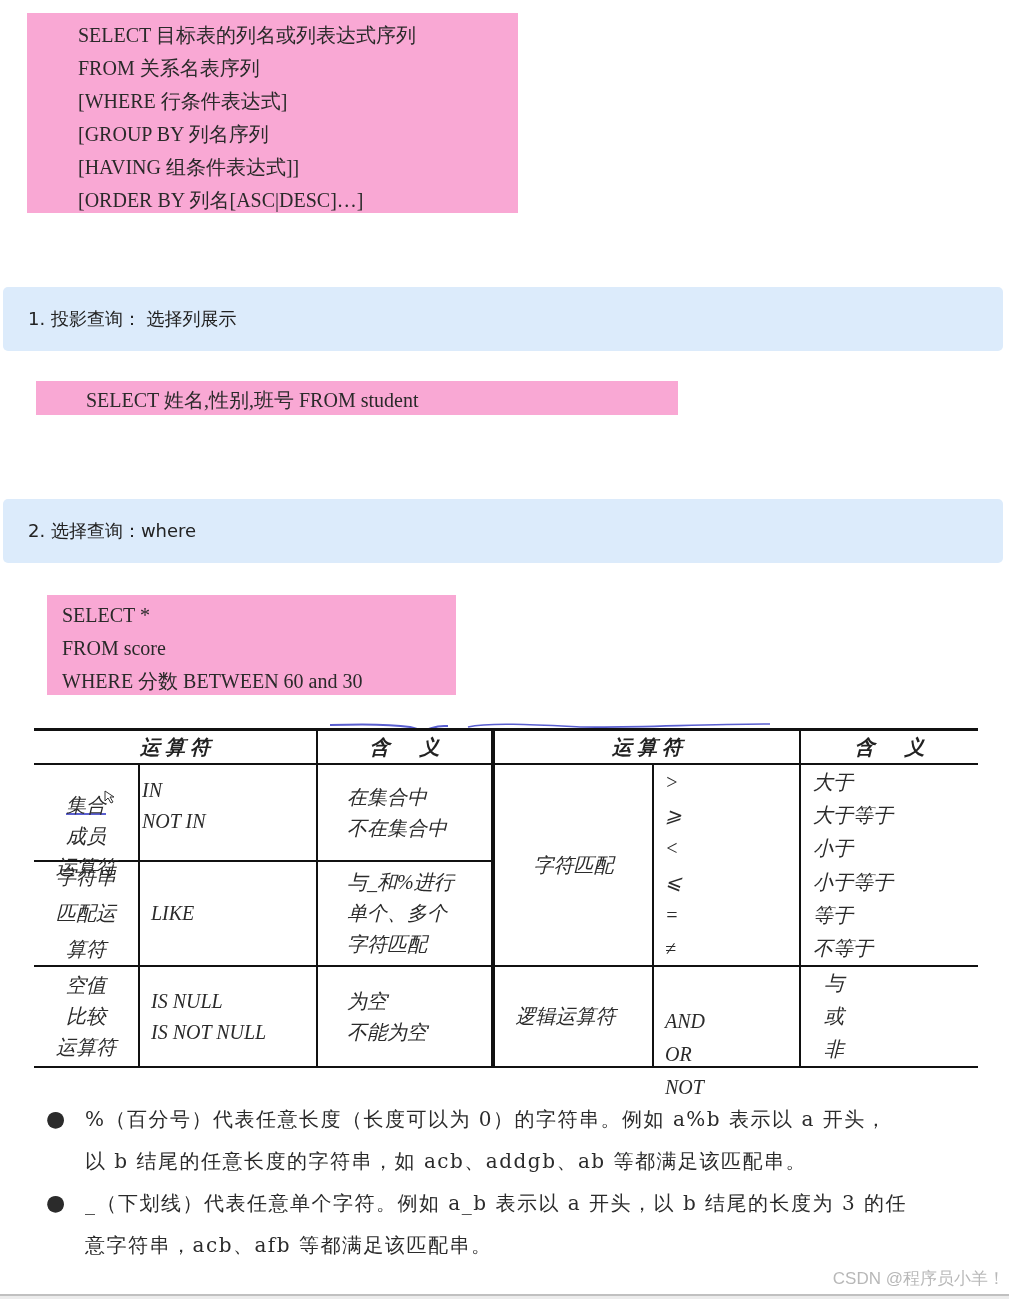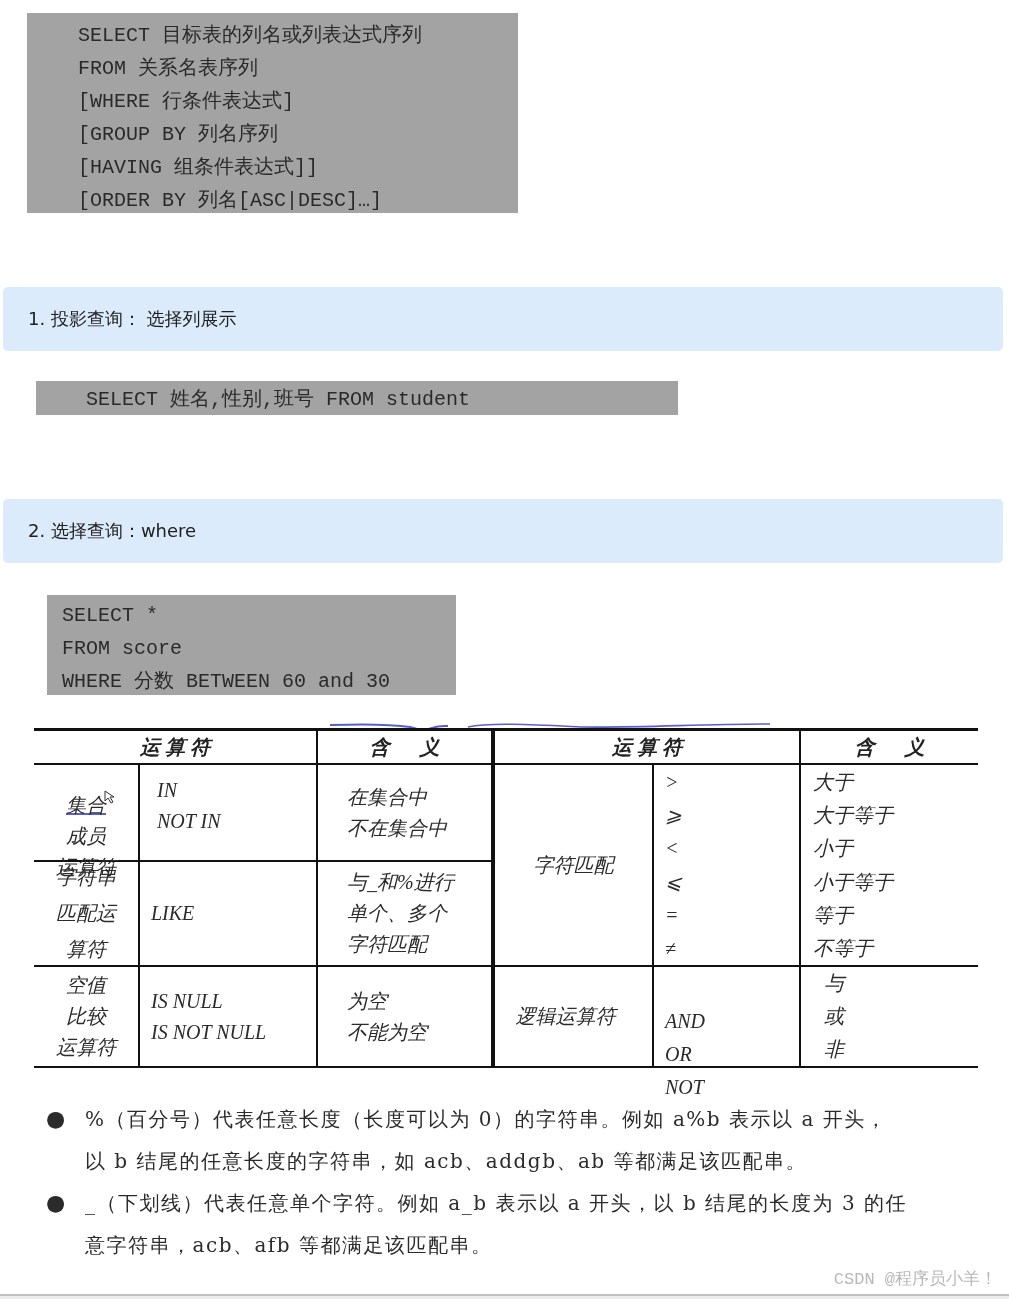--- a/index.html
+++ b/index.html
@@ -1,22 +1,22 @@
 <!DOCTYPE html>
 <html><head>
 <meta charset="utf-8">
 <style>
   * { box-sizing: border-box; margin: 0; padding: 0; }
   html, body { width: 1009px; height: 1299px; background: #ffffff; overflow: hidden; }
   body { position: relative; font-family: "DejaVu Serif", "Liberation Serif", serif; color: #222; }
 
   .codebox {
     position: absolute;
-    background: #a3a3a3;
-    font-family: Liberation Mono, monospace;
+    background: #f9a8d4;
+    font-family: Liberation Serif, serif;
     color: #2a2a2a;
   }
   .codebox .line { white-space: pre; display: block; }
 
   #code-syntax { left: 27px; top: 13px; width: 491px; height: 200px; padding: 6px 0 0 51px; font-size: 20px; }
   #code-syntax .line { height: 33px; line-height: 33px; }
 
   #code-projection { left: 36px; top: 381px; width: 642px; height: 34px; padding: 0 12px 0 50px; font-size: 20px; line-height: 38px; }
 
   #code-select { left: 47px; top: 595px; width: 409px; height: 100px; padding: 4px 0 0 15px; font-size: 20px; }
@@ -46,21 +46,21 @@
   .cell { position: absolute; display: flex; flex-direction: column; justify-content: center; font-size: 20px; color: #2b2b2b; font-style: italic; }
   .cell.center { align-items: center; text-align: center; }
   .cell span { display: block; line-height: 31px; }
   .hdr { font-weight: bold; letter-spacing: 0; font-size: 20px; color: #222; }
 
   
   #notes { position: absolute; left: 40px; top: 1098px; width: 940px; font-family: "DejaVu Serif", "Liberation Serif", serif; font-size: 20px; color: #2b2b2b; }
   .note { position: relative; padding-left: 45px; line-height: 42px; letter-spacing: 1.5px; }
   .note .bullet { position: absolute; left: 6px; top: 0; font-size: 22px; }
 
-  #watermark { position: absolute; right: 12px; top: 1267px; font-family: Liberation Mono, monospace; font-size: 17px; color: #b8b8b8; }
+  #watermark { position: absolute; right: 4px; top: 1267px; font-family: Liberation Sans, sans-serif; font-size: 17px; color: #b8b8b8; }
   #bottom-rule { position: absolute; left: 0; top: 1294px; width: 1009px; height: 2px; background: #c0c0c0; }
   #bottom-strip { position: absolute; left: 0; top: 1296px; width: 1009px; height: 3px; background: #ececec; }
 </style>
 </head>
 <body>
 
 <div id="code-syntax" class="codebox">
   <span class="line">SELECT 目标表的列名或列表达式序列</span>
   <span class="line">FROM 关系名表序列</span>
   <span class="line">[WHERE 行条件表达式]</span>
@@ -109,21 +109,21 @@
   <div class="cell center hdr" style="left:461px;top:3px;width:304px;height:32px;">
       <span>运 算 符</span>
     </div>
   <div class="cell center hdr" style="left:767px;top:3px;width:177px;height:32px;white-space:pre;"><span>含      义</span></div>
 
   <div class="cell center" style="left:0;top:37px;width:104px;height:95px;margin-top:24px;">
     <span style="text-decoration:underline;text-decoration-color:#5a5fd0;">集合</span>
     <span>成员</span>
     <span>运算符</span>
   </div>
-  <div class="cell" style="left:123px;top:37px;width:165px;height:81px;">
+  <div class="cell" style="left:108px;top:37px;width:165px;height:81px;">
     <span>IN</span>
     <span>NOT IN</span>
   </div>
   <div class="cell" style="left:313px;top:37px;width:144px;height:95px;">
     <span>在集合中</span>
     <span>不在集合中</span>
   </div>
 
   <div class="cell center" style="left:0;top:134px;width:104px;height:103px;justify-content:space-between;">
     <span>字符串</span>

